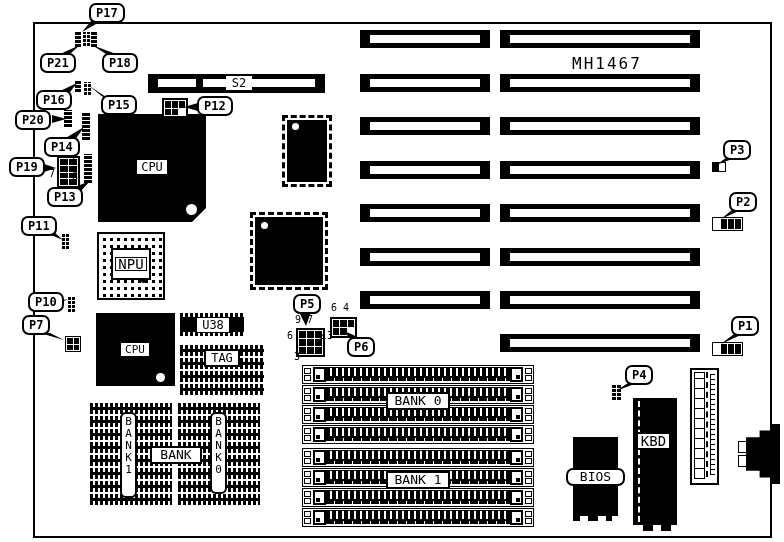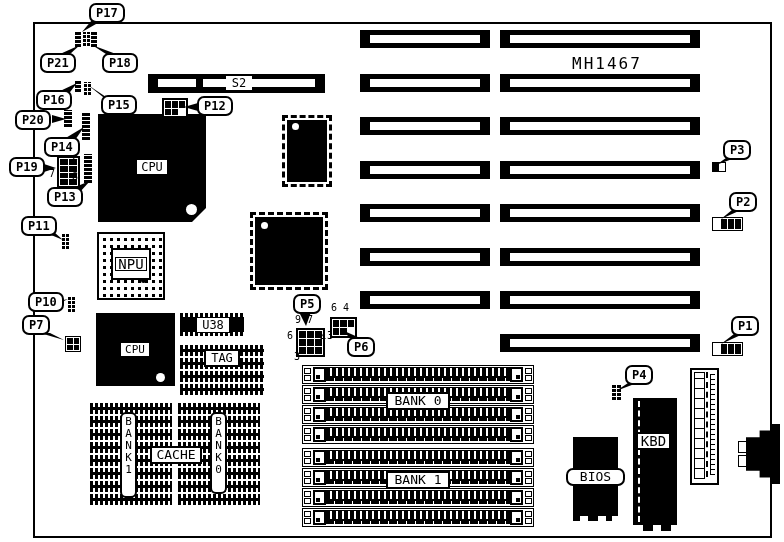--- a/index.html
+++ b/index.html
@@ -184,21 +184,21 @@
   <div class="dip" style="left:178px;top:403px;width:82px;height:11px"></div>
   <div class="dip" style="left:178px;top:416px;width:82px;height:11px"></div>
   <div class="dip" style="left:178px;top:429px;width:82px;height:11px"></div>
   <div class="dip" style="left:178px;top:442px;width:82px;height:11px"></div>
   <div class="dip" style="left:178px;top:455px;width:82px;height:11px"></div>
   <div class="dip" style="left:178px;top:468px;width:82px;height:11px"></div>
   <div class="dip" style="left:178px;top:481px;width:82px;height:11px"></div>
   <div class="dip" style="left:178px;top:494px;width:82px;height:11px"></div>
   <div class="lbl b2 vtxt" style="left:120px;top:412px;height:78px">BANK 1</div>
   <div class="lbl b2 vtxt" style="left:210px;top:412px;height:74px">BANK 0</div>
-  <div class="lbl b2" style="left:150px;top:446px;width:48px;font-size:13px">CACHE</div>
+  <div class="lbl b2" style="left:150px;top:446px;width:48px;font-size:13px">BANK</div>
 
   <div class="simm" style="top:365px">
       <i class="sqA"></i>
       <i class="sqB"></i>
       <i class="latch lL"></i>
       <i class="bar"></i>
       <i class="latch lR"></i>
       <i class="sqC"></i>
       <i class="sqD"></i>
     </div>

